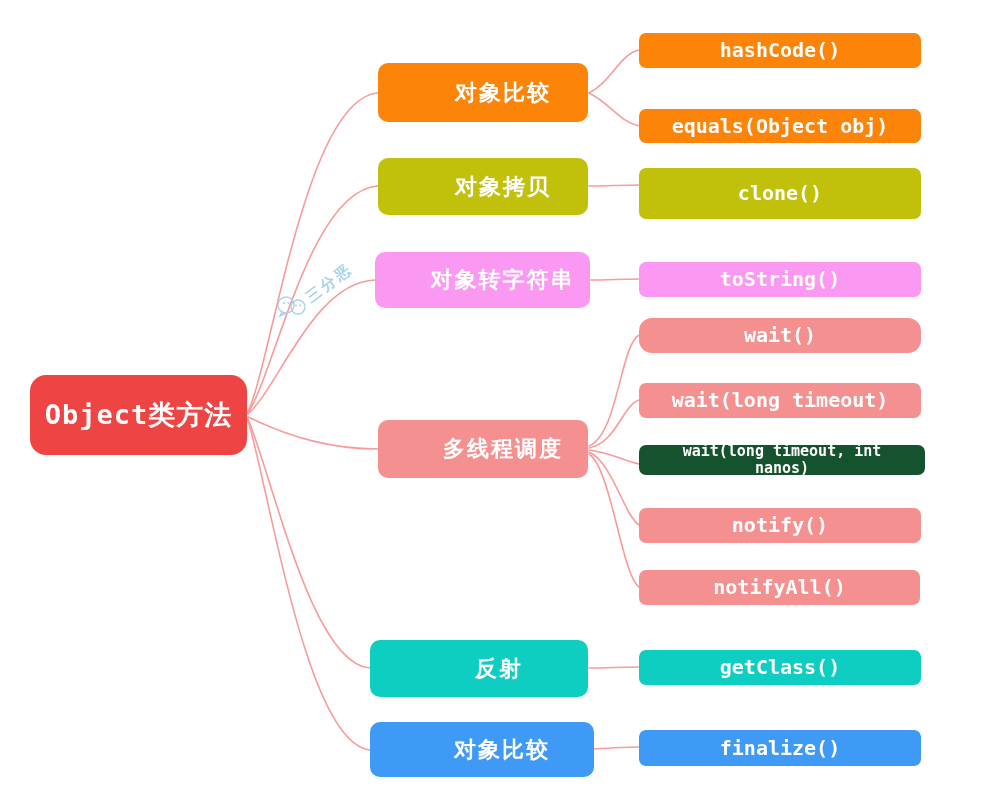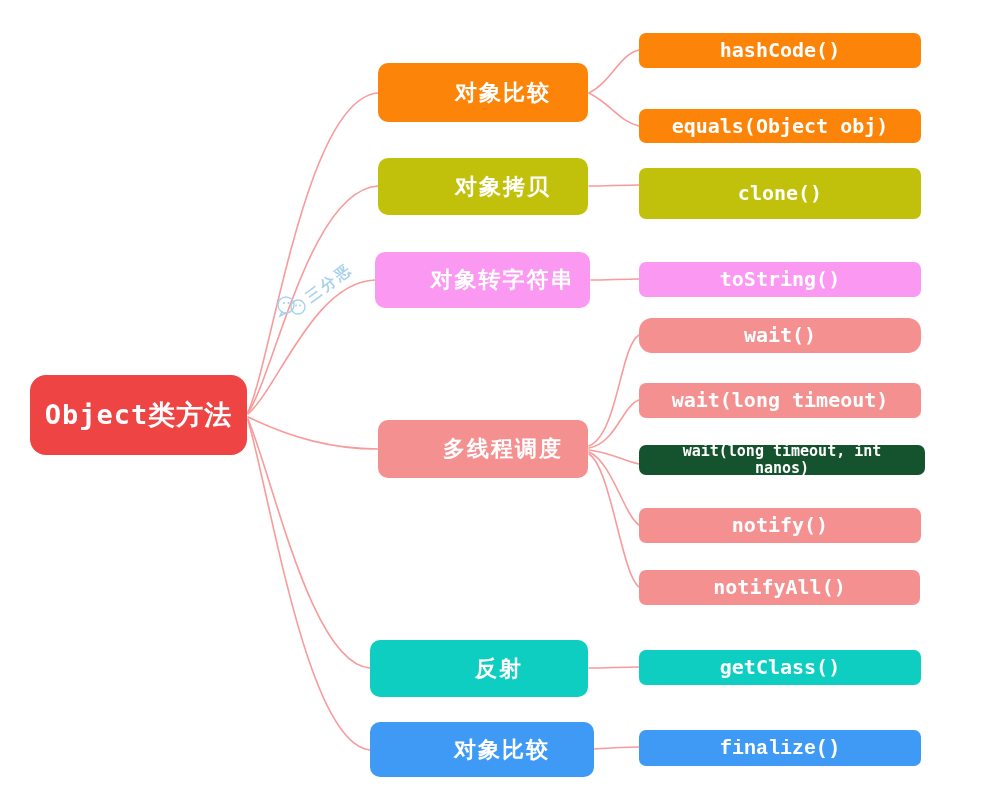--- a/index.html
+++ b/index.html
@@ -126,21 +126,21 @@
   <div class="node leaf-node" style="left: 639px; top: 318px; width: 282px; height: 35px; background-color: rgb(244, 144, 144); border-radius: 13px;">wait()</div>
   <div class="node leaf-node" style="left: 639px; top: 383px; width: 282px; height: 35px; background-color: rgb(244, 144, 144);">wait(long timeout)</div>
   <div class="node leaf-node leaf-small" style="left: 639px; top: 445px; width: 286px; height: 30px; background-color: #14532d;">wait(long timeout, int nanos)</div>
   <div class="node leaf-node" style="left: 639px; top: 508px; width: 282px; height: 35px; background-color: rgb(244, 144, 144);">notify()</div>
   <div class="node leaf-node" style="left: 639px; top: 570px; width: 281px; height: 35px; background-color: rgb(244, 144, 144);">notifyAll()</div>
 
   <div class="node branch-node" style="left: 370px; top: 640px; width: 218px; height: 57px; background-color: rgb(14, 206, 194);">反射</div>
   <div class="node leaf-node" style="left: 639px; top: 650px; width: 282px; height: 35px; background-color: rgb(14, 206, 194);">getClass()</div>
 
   <div class="node branch-node" style="left: 370px; top: 722px; width: 224px; height: 55px; background-color: rgb(62, 154, 245);">对象比较</div>
-  <div class="node leaf-node" style="left: 639px; top: 730px; width: 282px; height: 36px; background-color: rgb(62, 154, 245); font-family: Liberation Mono, monospace;">finalize()</div>
+  <div class="node leaf-node" style="left: 639px; top: 730px; width: 282px; height: 36px; background-color: rgb(62, 154, 245);">finalize()</div>
 
   <div id="watermark">
     <svg width="34" height="26" viewBox="0 0 34 26">
       <g fill="none" stroke="#a7d2ec" stroke-width="1.4" stroke-linecap="round">
         <circle cx="10" cy="11" r="8"></circle>
         <circle cx="22" cy="13" r="7"></circle>
         <path d="M6,18 L4,22 L10,19"></path>
       </g>
       <g fill="#a7d2ec">
         <circle cx="8" cy="9" r="1.1"></circle>

